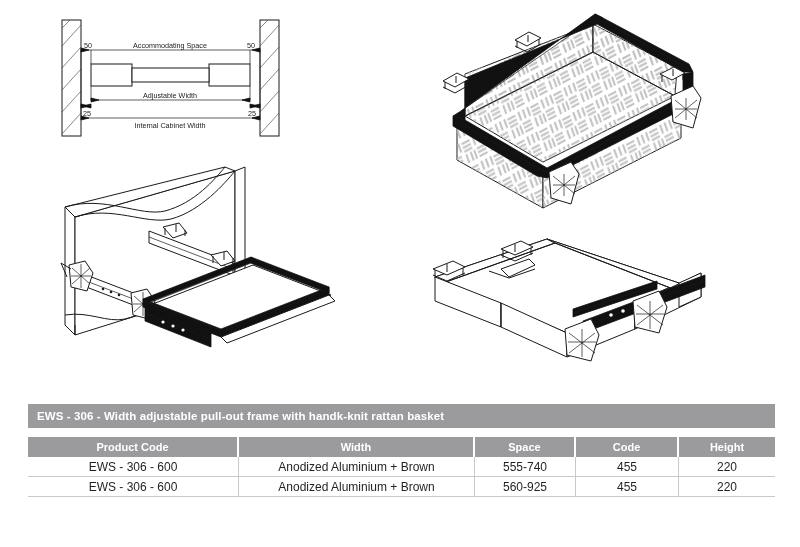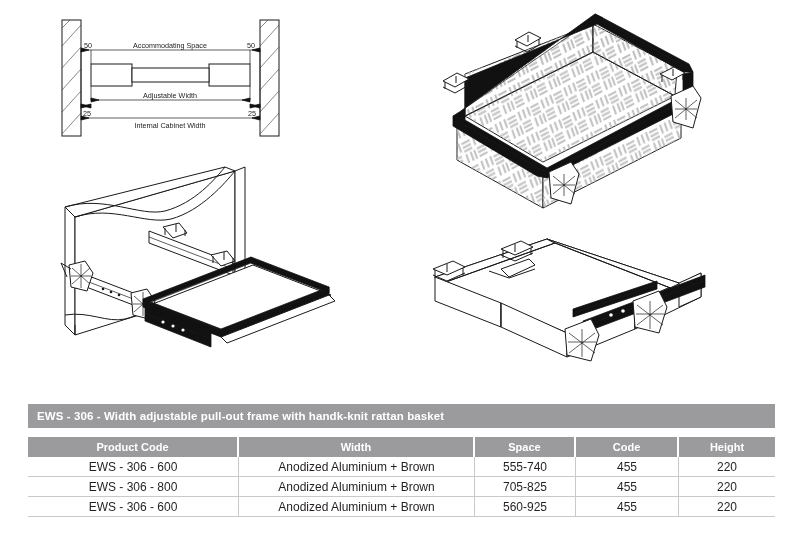--- a/index.html
+++ b/index.html
@@ -381,27 +381,20 @@
       </thead>
       <tbody>
         <tr>
           <td>EWS  - 306 - 600</td>
           <td>Anodized Aluminium + Brown</td>
           <td>555-740</td>
           <td>455</td>
           <td>220</td>
         </tr>
         <tr>
-          <td>EWS  - 306 - 800</td>
-          <td>Anodized Aluminium + Brown</td>
-          <td>705-825</td>
-          <td>455</td>
-          <td>220</td>
-        </tr>
-        <tr>
           <td>EWS  - 306 - 600</td>
           <td>Anodized Aluminium + Brown</td>
           <td>560-925</td>
           <td>455</td>
           <td>220</td>
         </tr>
       </tbody>
     </table>
   </div>
 

